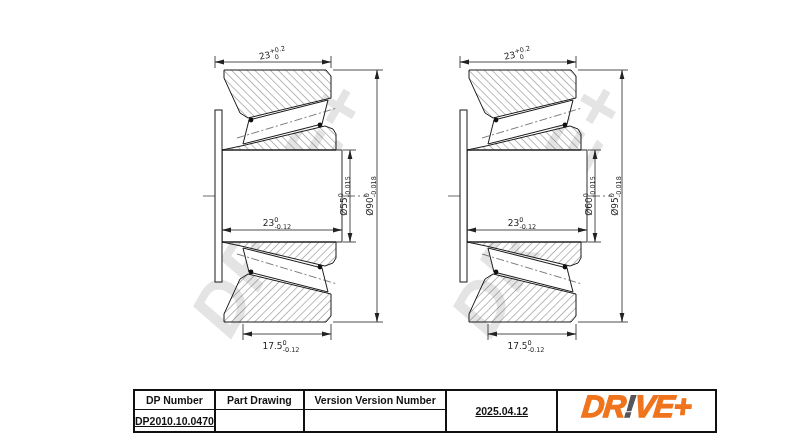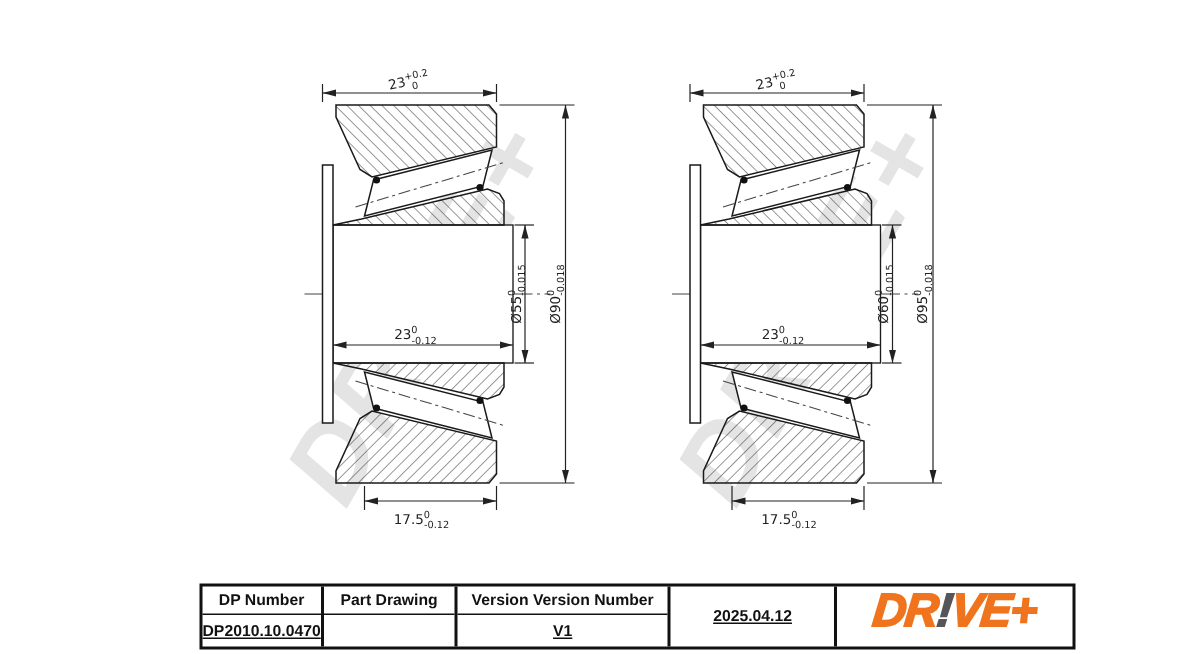--- a/index.html
+++ b/index.html
@@ -121,21 +121,20 @@
 <div class="title-block">
   <div class="tb-col" style="width:92px">
     <div class="tb-header">DP Number</div>
     <div class="tb-value">DP2010.10.0470</div>
   </div>
   <div class="tb-col" style="width:102px">
     <div class="tb-header">Part Drawing</div>
   </div>
   <div class="tb-col" style="width:163px">
     <div class="tb-header">Version Version Number</div>
-    <div class="tb-value">V1</div>
   </div>
   <div class="tb-col" style="width:127px">
     <div class="tb-value">2025.04.12</div>
   </div>
   <div class="tb-col" style="width:180px">
     <div class="tb-logo">
       <span style="color: rgb(240, 116, 29);">DR</span>
         <span style="color: rgb(86, 86, 90);">!</span>
         <span style="color: rgb(240, 116, 29);">VE</span>
         <span style="color: rgb(240, 116, 29);">+</span>

